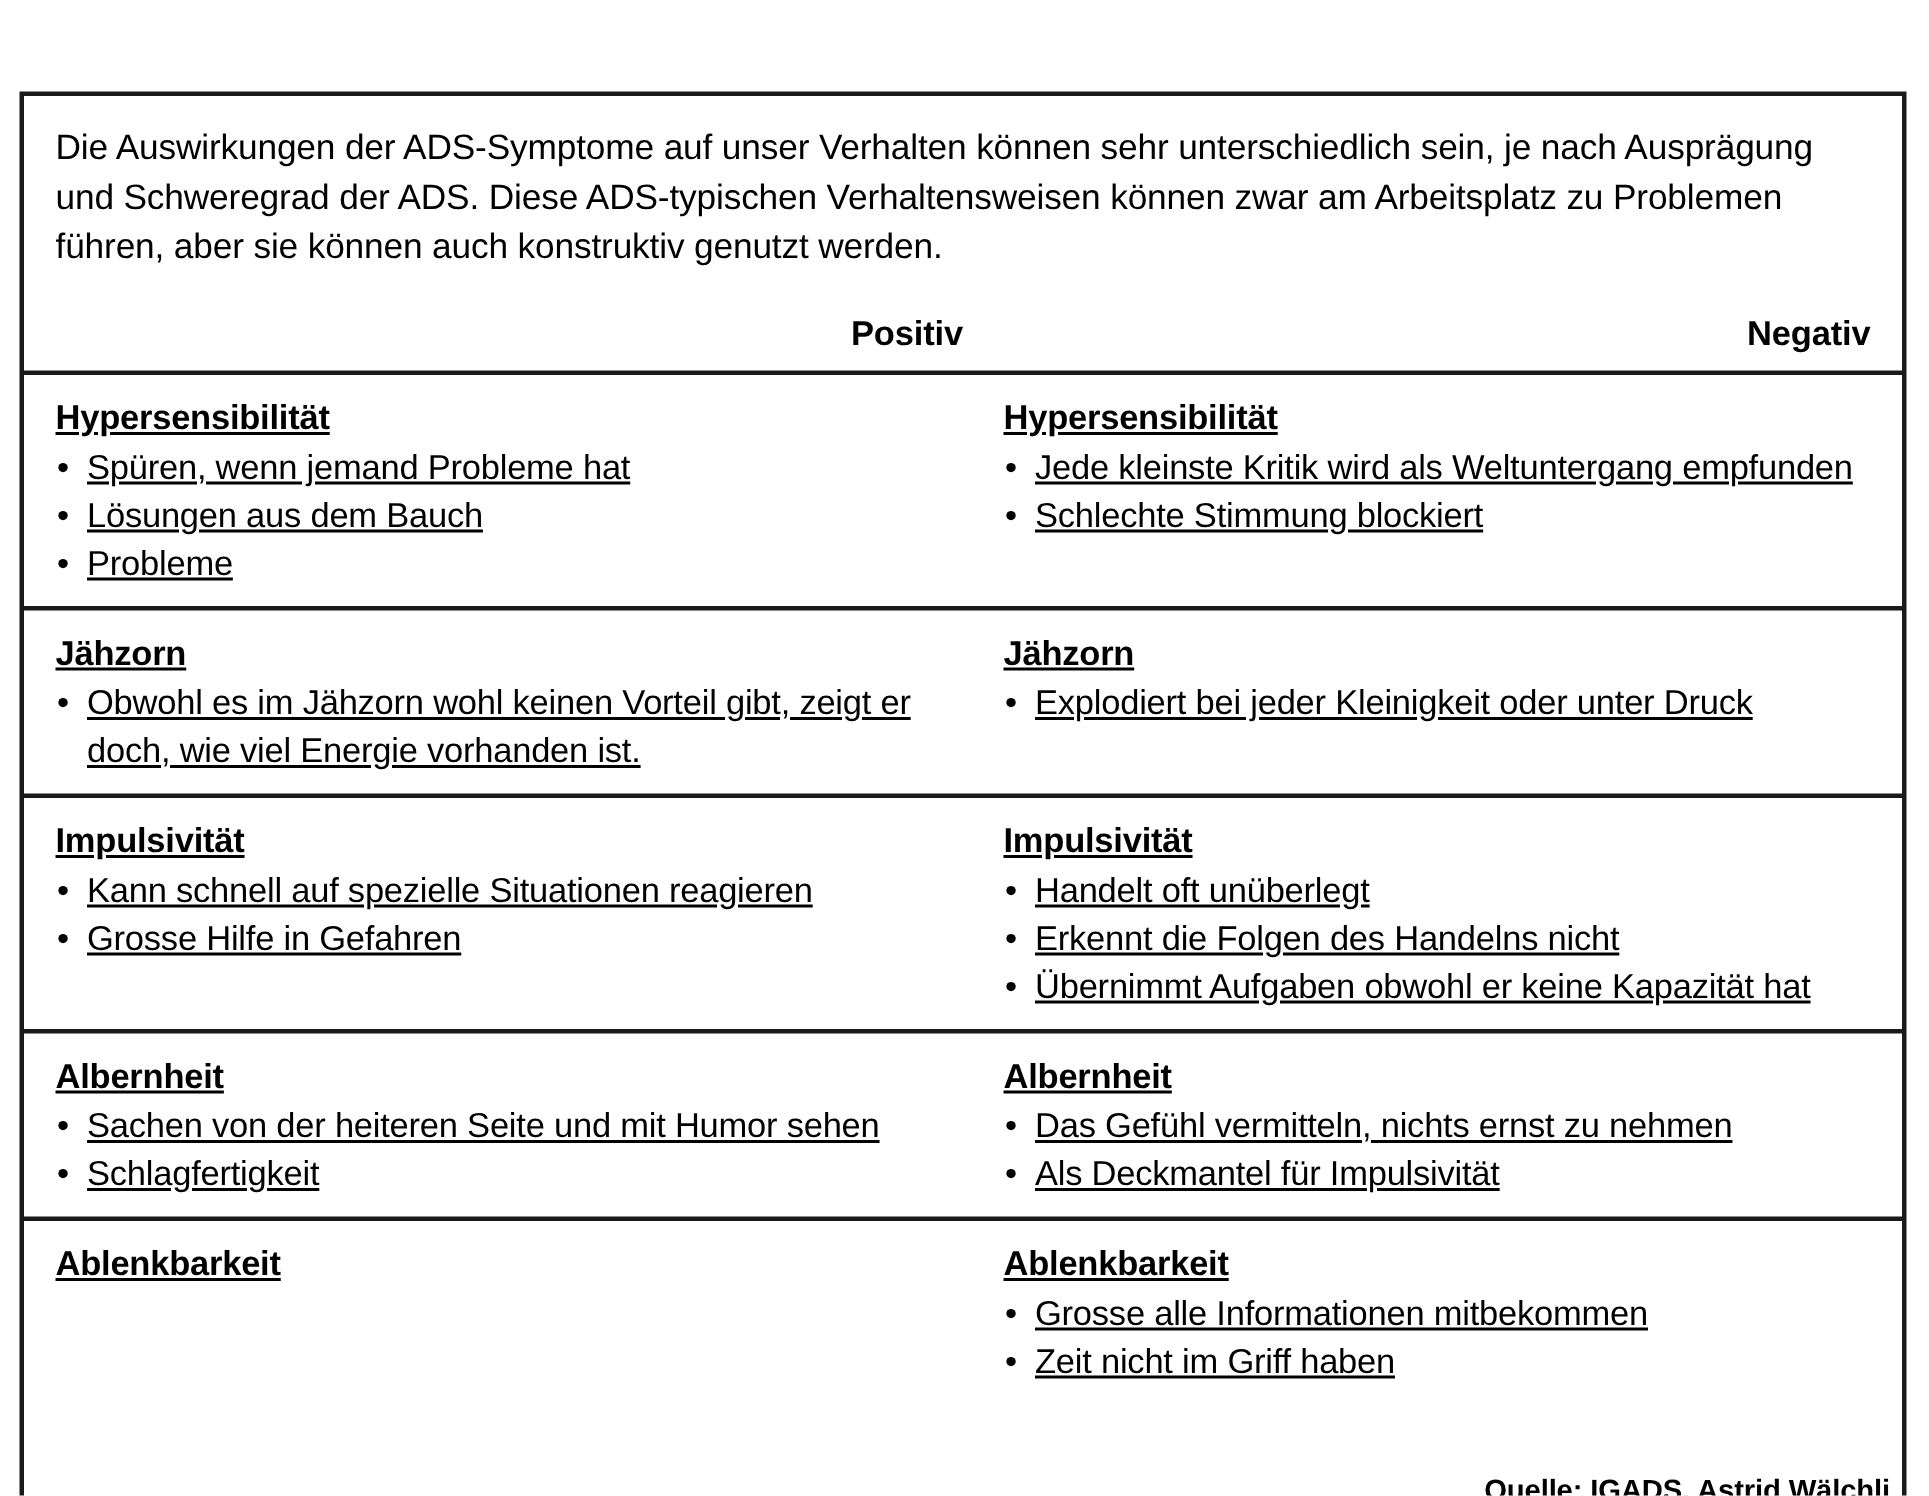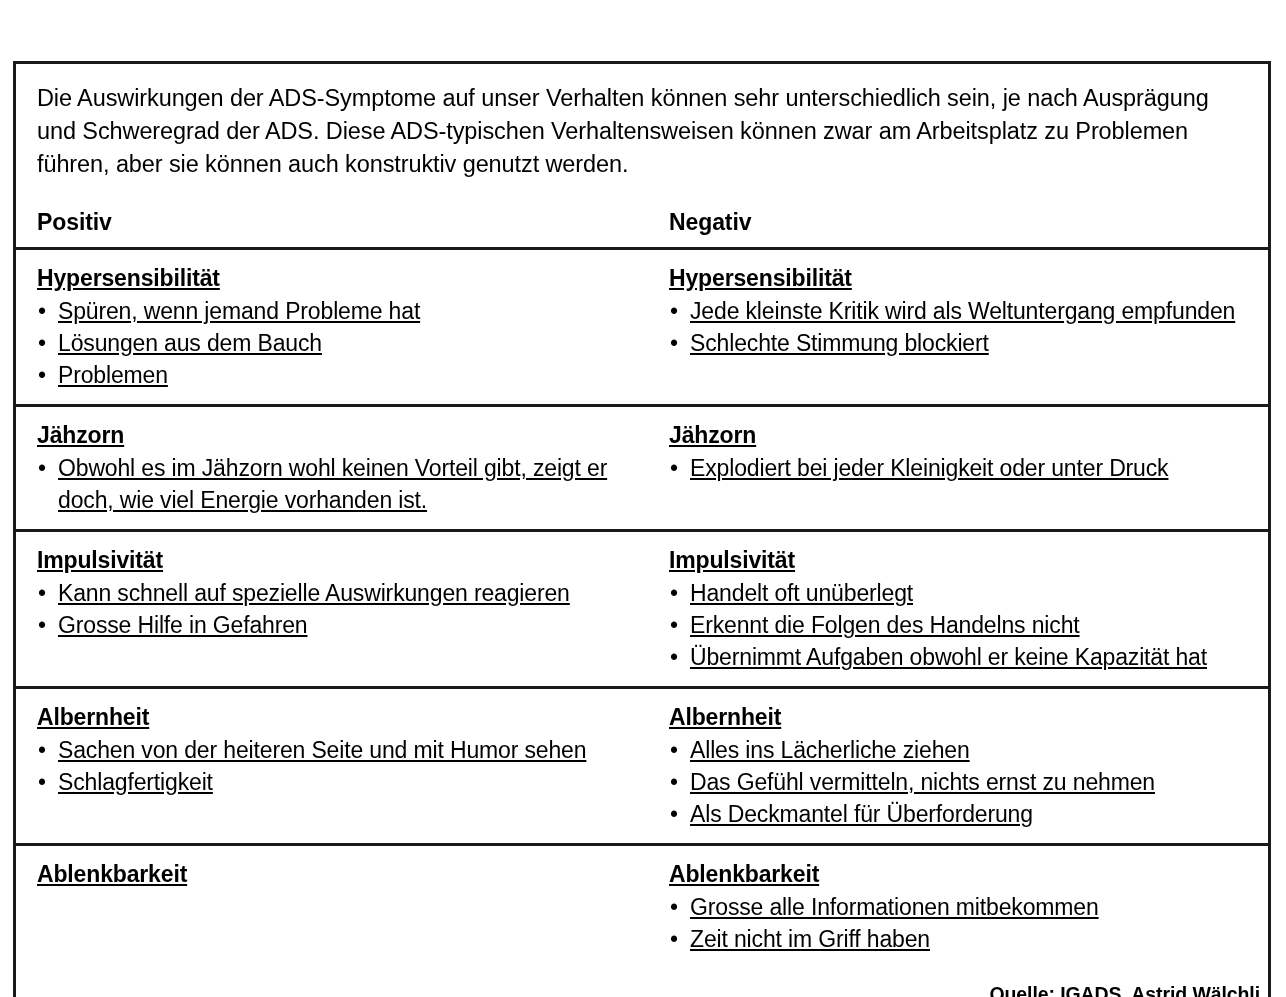--- a/index.html
+++ b/index.html
@@ -47,20 +47,21 @@
     line-height: 33px;
     letter-spacing: -0.1px;
     color: #000;
   }
 
   
   .header-row {
     display: flex;
     padding: 20px 21px 10px 21px;
     border-bottom: 3px solid #1a1a1a;
+    text-align: right;
   }
   .header-row .col {
     flex: 0 0 50%;
     max-width: 50%;
   }
   .header-row .col.right { padding-left: 27px; }
   .col-title {
     font-size: 23px;
     font-weight: bold;
     line-height: 30px;
@@ -145,21 +146,21 @@
       </div>
     </div>
 
     <div class="rows-container">
         <div class="row">
           <div class="col left">
             <div class="cell-title">Hypersensibilität</div>
             <ul class="bullets">
               <li>Spüren, wenn jemand Probleme hat</li>
               <li>Lösungen aus dem Bauch</li>
-              <li>Problemen</li>
+              <li>Probleme</li>
             </ul>
           </div>
           <div class="col right">
             <div class="cell-title">Hypersensibilität</div>
             <ul class="bullets">
               <li>Jede kleinste Kritik wird als Weltuntergang empfunden</li>
               <li>Schlechte Stimmung blockiert</li>
             </ul>
           </div>
         </div>
@@ -174,21 +175,21 @@
             <div class="cell-title">Jähzorn</div>
             <ul class="bullets">
               <li>Explodiert bei jeder Kleinigkeit oder unter Druck</li>
             </ul>
           </div>
         </div>
         <div class="row">
           <div class="col left">
             <div class="cell-title">Impulsivität</div>
             <ul class="bullets">
-              <li>Kann schnell auf spezielle Auswirkungen reagieren</li>
+              <li>Kann schnell auf spezielle Situationen reagieren</li>
               <li>Grosse Hilfe in Gefahren</li>
             </ul>
           </div>
           <div class="col right">
             <div class="cell-title">Impulsivität</div>
             <ul class="bullets">
               <li>Handelt oft unüberlegt</li>
               <li>Erkennt die Folgen des Handelns nicht</li>
               <li>Übernimmt Aufgaben obwohl er keine Kapazität hat</li>
             </ul>
@@ -198,23 +199,22 @@
           <div class="col left">
             <div class="cell-title">Albernheit</div>
             <ul class="bullets">
               <li>Sachen von der heiteren Seite und mit Humor sehen</li>
               <li>Schlagfertigkeit</li>
             </ul>
           </div>
           <div class="col right">
             <div class="cell-title">Albernheit</div>
             <ul class="bullets">
-              <li>Alles ins Lächerliche ziehen</li>
               <li>Das Gefühl vermitteln, nichts ernst zu nehmen</li>
-              <li>Als Deckmantel für Überforderung</li>
+              <li>Als Deckmantel für Impulsivität</li>
             </ul>
           </div>
         </div>
         <div class="row">
           <div class="col left">
             <div class="cell-title">Ablenkbarkeit</div>
           </div>
           <div class="col right">
             <div class="cell-title">Ablenkbarkeit</div>
             <ul class="bullets">

